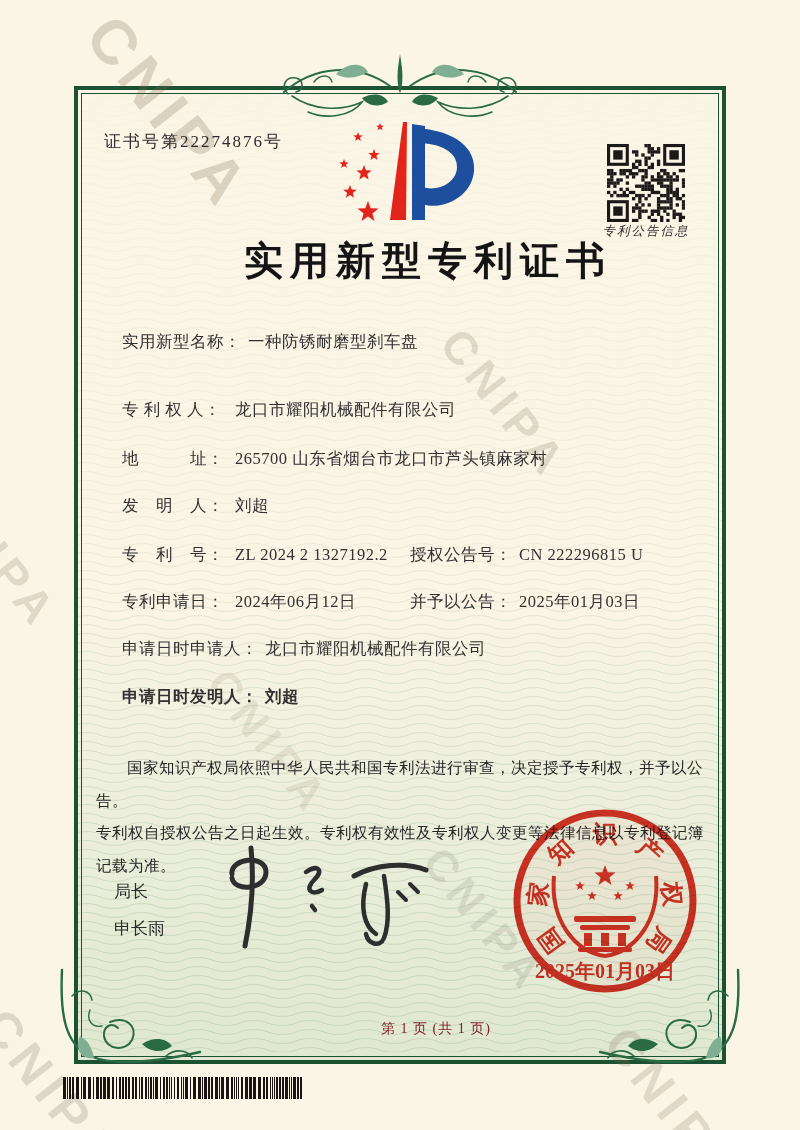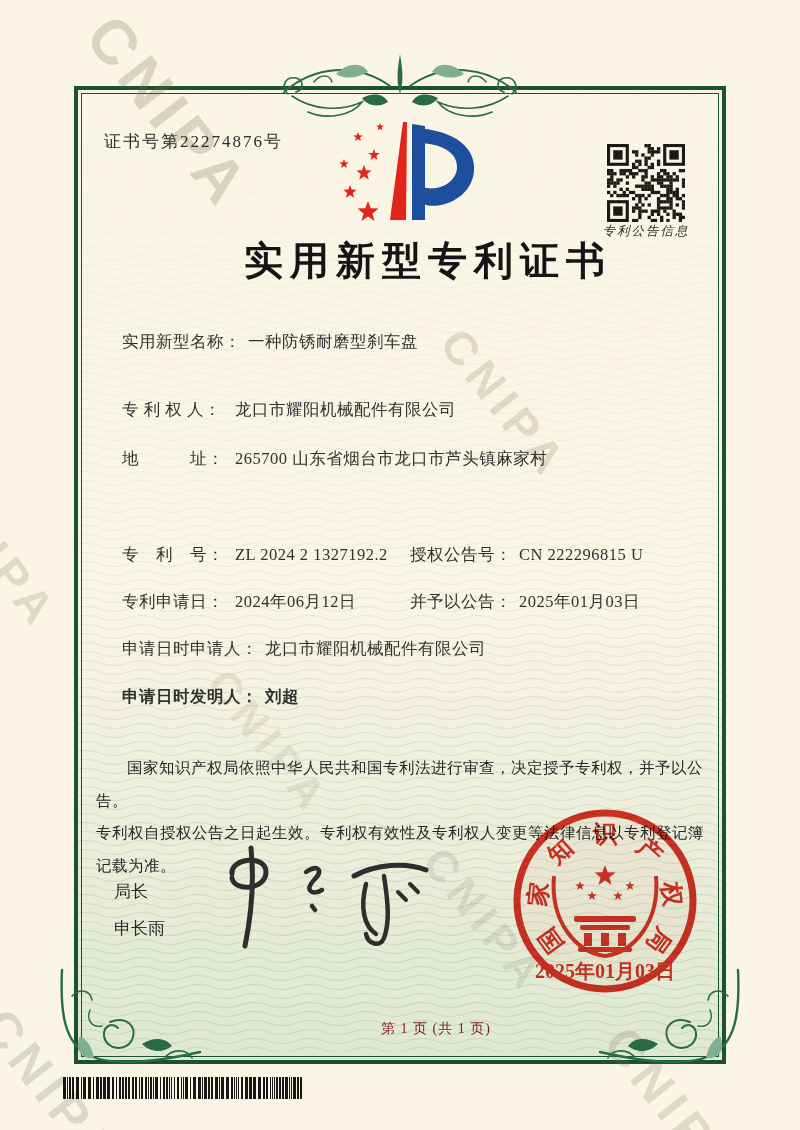--- a/index.html
+++ b/index.html
@@ -472,20 +472,23 @@
 
   <div class="row" id="row-name">
     <span class="lbl">实用新型名称：</span><span class="val">一种防锈耐磨型刹车盘</span>
   </div>
   <div class="row" id="row-patentee">
     <span class="lbl">专 利 权 人：</span><span class="val">龙口市耀阳机械配件有限公司</span>
   </div>
   <div class="row" id="row-address">
     <span class="lbl">地　　　址：</span><span class="val">265700 山东省烟台市龙口市芦头镇麻家村</span>
   </div>
+  <div class="row" id="row-inventor">
+    <span class="lbl">发　明　人：</span><span class="val">刘超</span>
+  </div>
   <div class="row" id="row-patno">
     <span class="lbl">专　利　号：</span><span class="val">ZL 2024 2 1327192.2</span>
     <span class="col2">
       <span class="lbl">授权公告号：</span><span class="val">CN 222296815 U</span>
     </span>
   </div>
   <div class="row" id="row-filing">
     <span class="lbl">专利申请日：</span><span class="val">2024年06月12日</span>
     <span class="col2">
       <span class="lbl">并予以公告：</span><span class="val">2025年01月03日</span>

